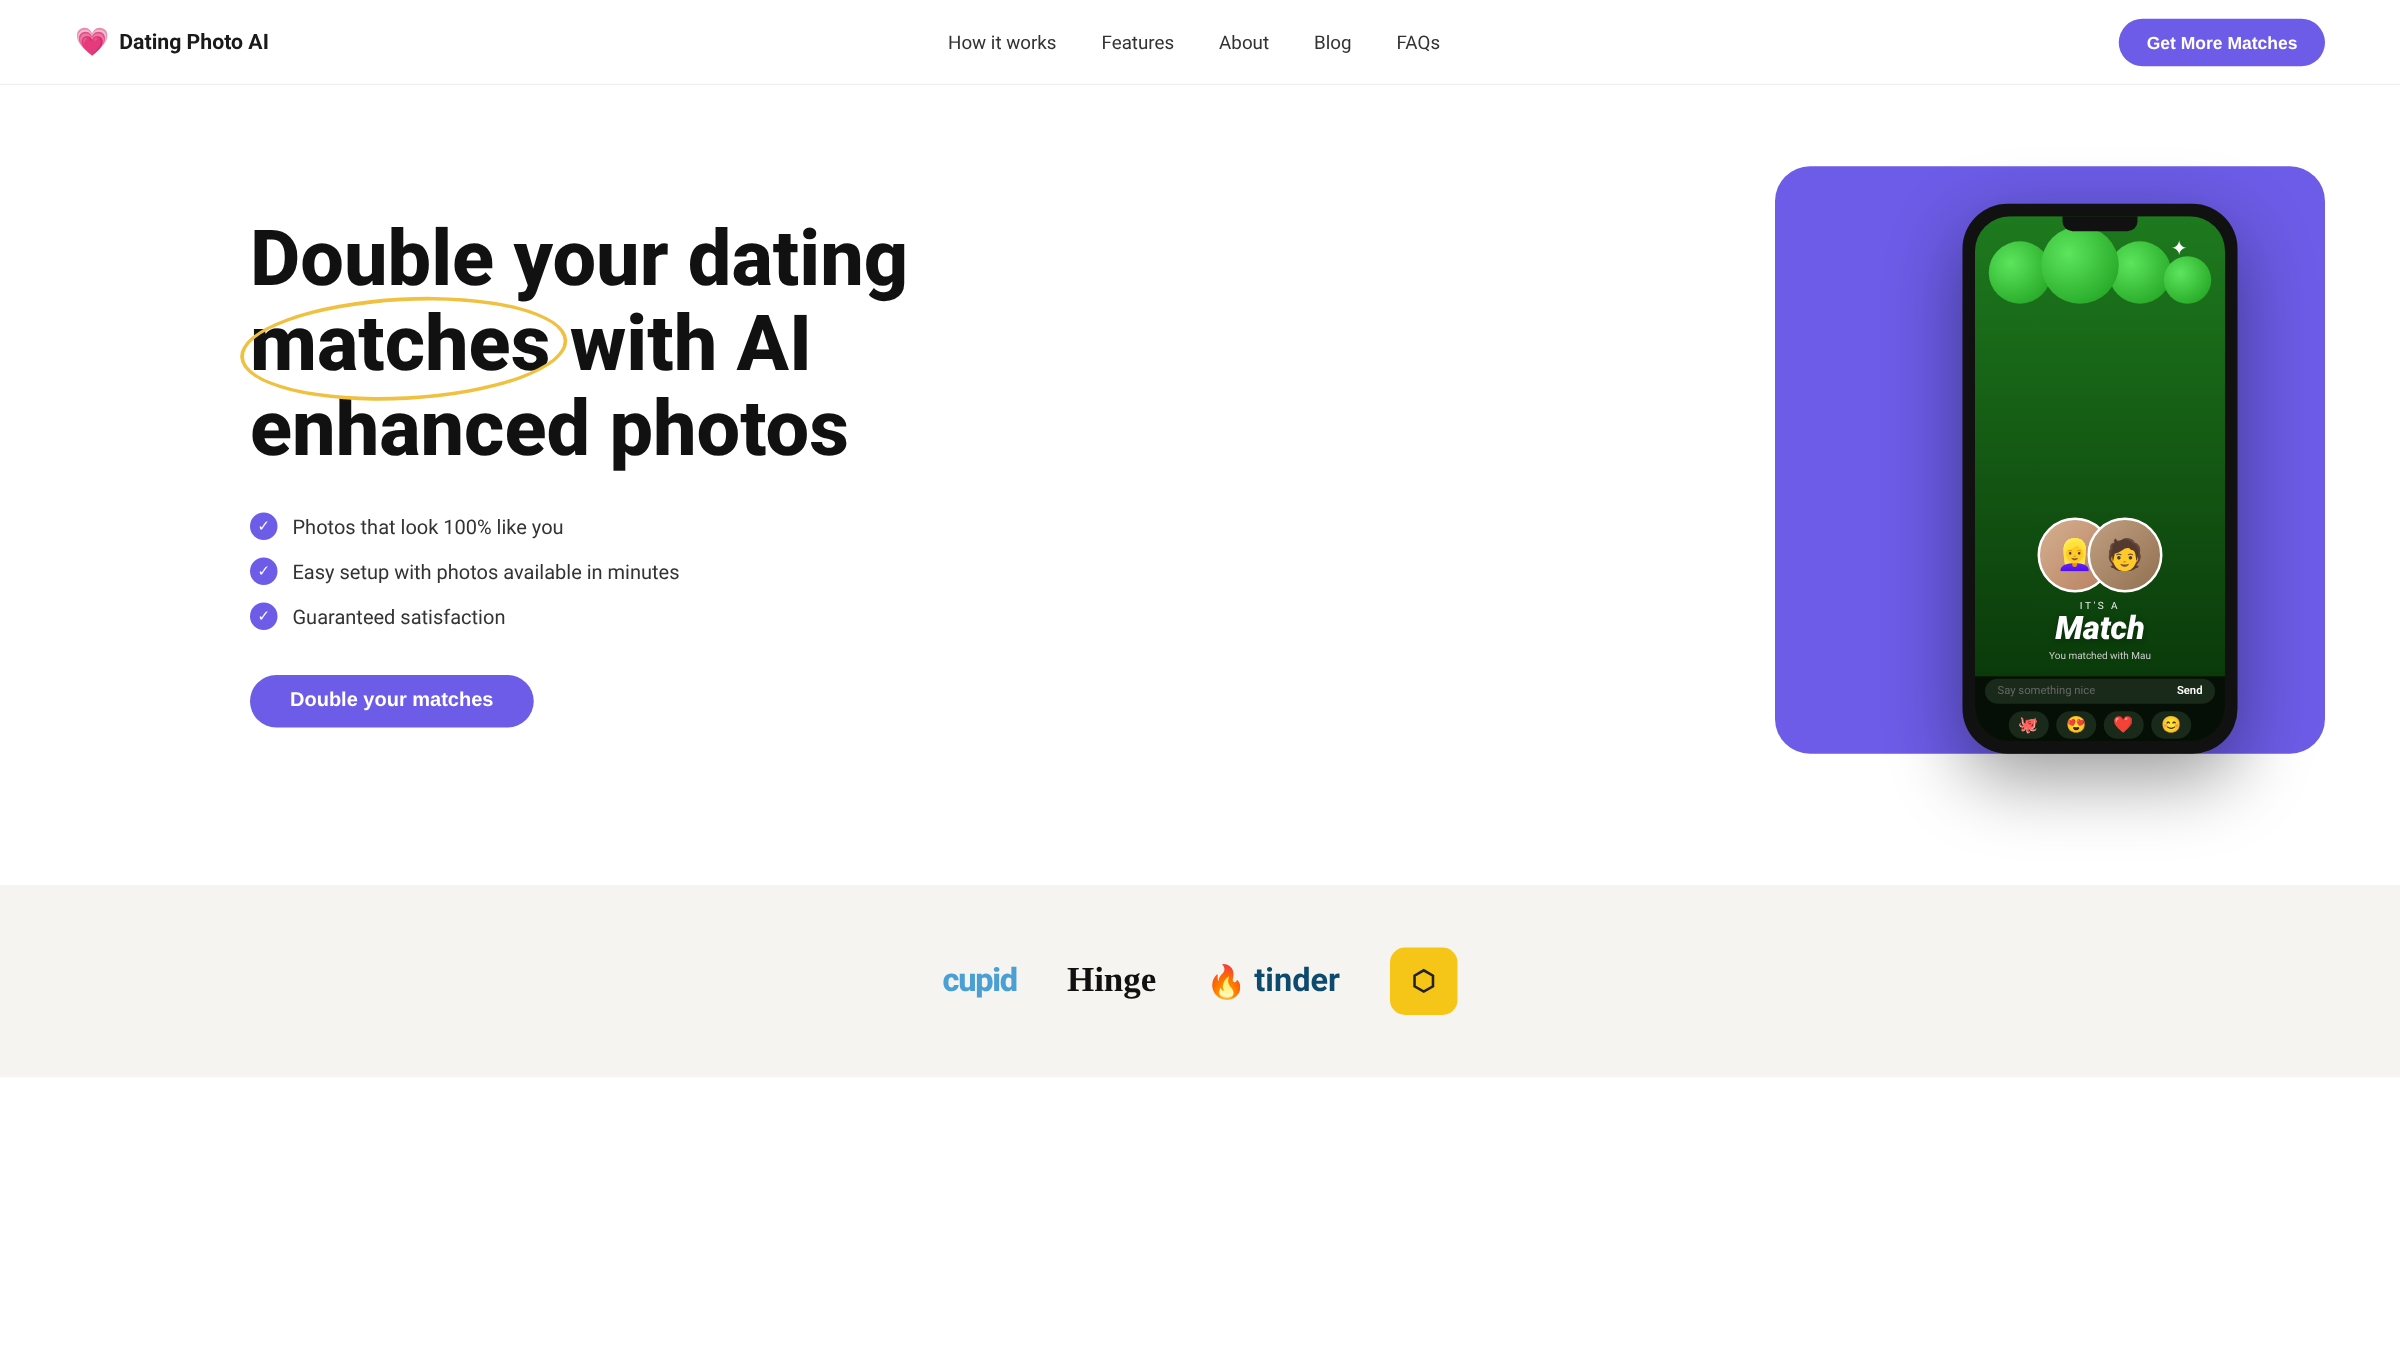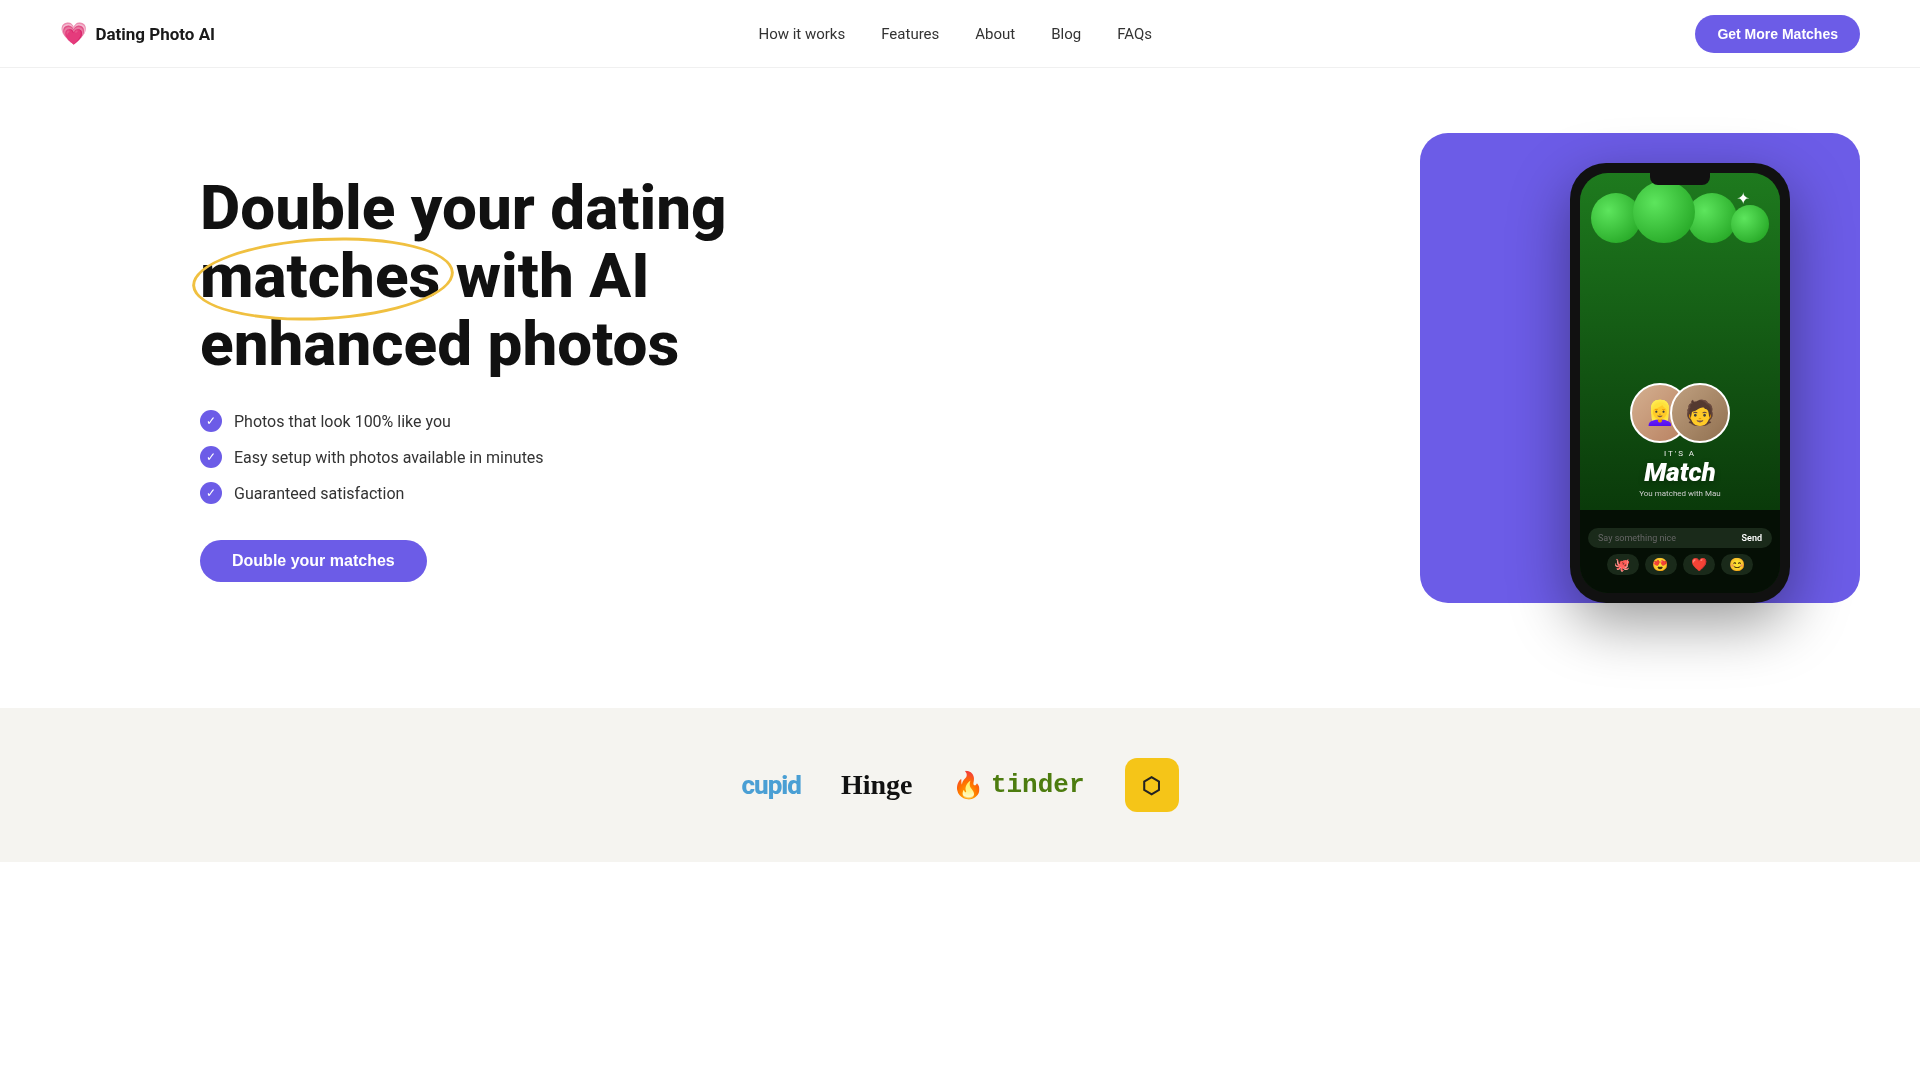--- a/index.html
+++ b/index.html
@@ -182,21 +182,21 @@
               <div style="width:60px;height:60px;border-radius:50%;border:2px solid white;background:linear-gradient(135deg,#c0a080,#907050);display:flex;align-items:center;justify-content:center;font-size:24px;overflow:hidden;">🧑</div>
             </div>
 
             <div style="text-align:center;padding:0 8px 4px;">
               <div style="font-size:8px;color:#eee;letter-spacing:2px;">IT'S A</div>
               <div style="font-size:26px;font-weight:900;color:white;font-style:italic;text-shadow:0 2px 6px rgba(0,0,0,0.3);line-height:1.1;">Match</div>
               <div style="font-size:8px;color:#ccc;margin-top:2px;">You matched with Mau</div>
             </div>
           </div>
 
-          <div style="background:#050f05;padding:18px 8px;">
+          <div style="background:#050f05;padding:2px 8px;">
             <div style="display:flex;align-items:center;background:#1a2a1a;border-radius:14px;padding:5px 10px;margin-bottom:6px;gap:6px;">
               <span style="flex:1;font-size:9px;color:#666;">Say something nice</span>
               <span style="font-size:9px;color:white;font-weight:600;">Send</span>
             </div>
             <div style="display:flex;justify-content:center;gap:6px;">
               <span style="background:#1a2a1a;border-radius:12px;padding:3px 8px;font-size:13px;">🐙</span>
               <span style="background:#1a2a1a;border-radius:12px;padding:3px 8px;font-size:13px;">😍</span>
               <span style="background:#1a2a1a;border-radius:12px;padding:3px 8px;font-size:13px;">❤️</span>
               <span style="background:#1a2a1a;border-radius:12px;padding:3px 8px;font-size:13px;">😊</span>
             </div>
@@ -210,19 +210,19 @@
 <section class="platforms">
   <div class="platform-logos">
     <div style="font-size:26px;font-weight:800;color:#4a9fd4;letter-spacing:-1px;">
       <span style="font-size:26px;">c</span><span>upid</span>
     </div>
     <div style="font-size:28px;font-weight:900;color:#111;font-family:Georgia,serif;">
       Hinge
     </div>
     <div style="display:flex;align-items:center;gap:6px;">
       <span style="font-size:26px;">🔥</span>
-      <span style="font-size:26px;font-weight:700;color:#4d7c0f;font-family:Liberation Mono, monospace;">tinder</span>
+      <span style="font-size:26px;font-weight:700;color:#0c4a6e;">tinder</span>
     </div>
     <div style="background:#f5c518;width:54px;height:54px;border-radius:12px;display:flex;align-items:center;justify-content:center;">
       <span style="font-size:22px;font-weight:900;color:#222;">⬡</span>
     </div>
   </div>
 </section>
 
 </body></html>

